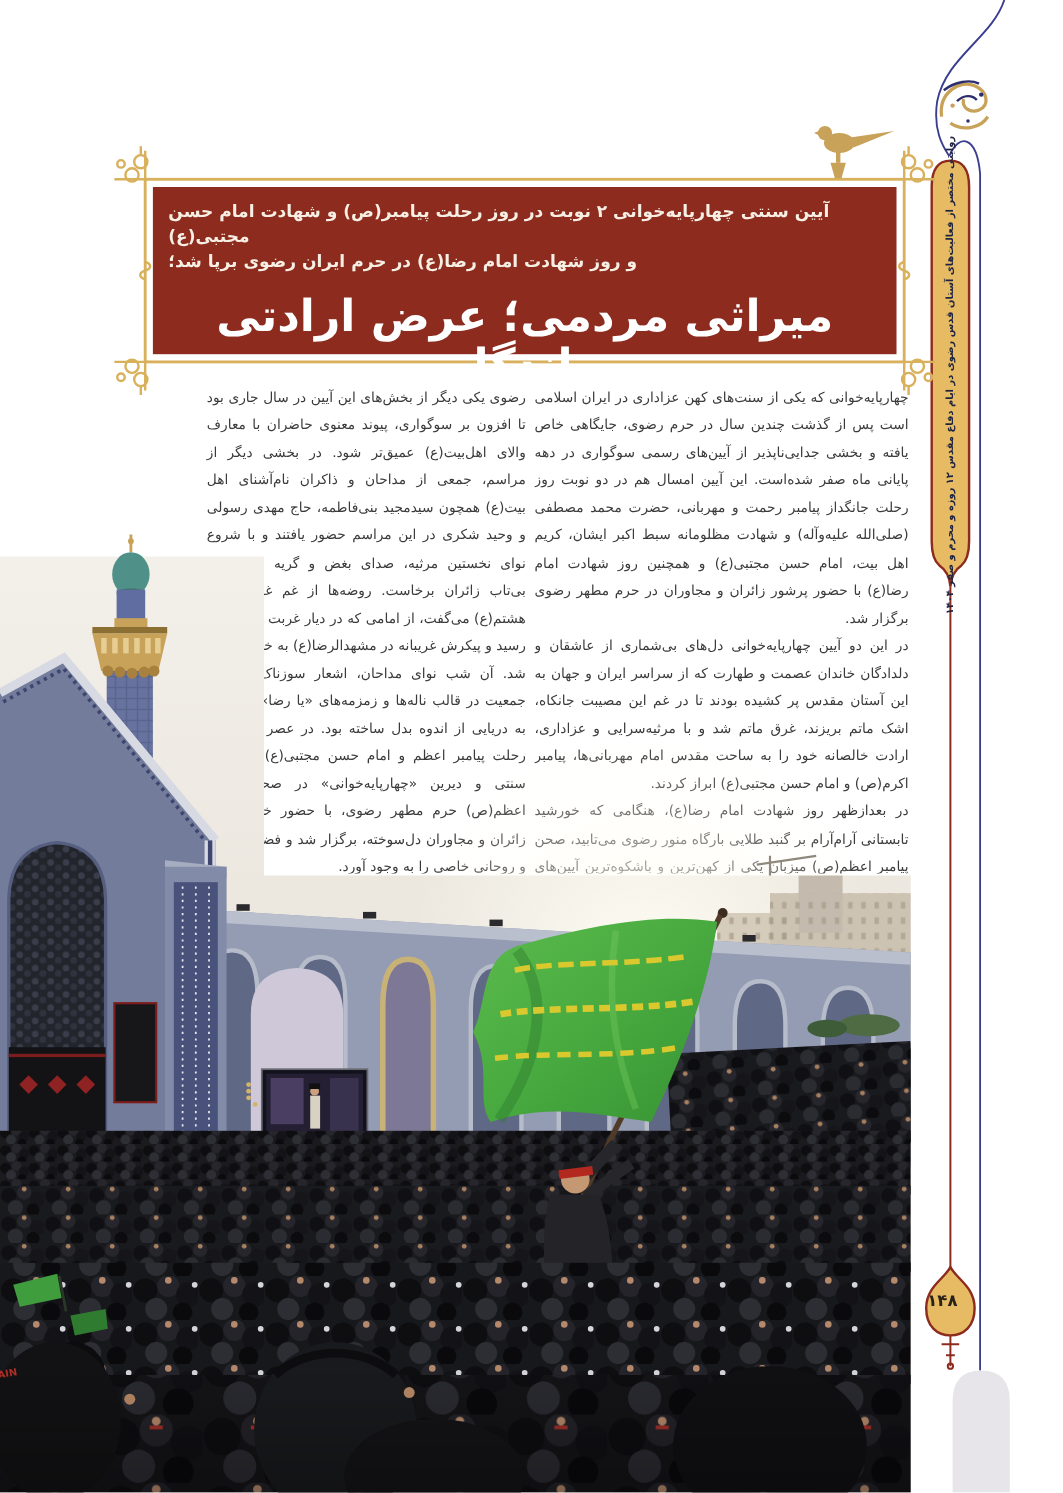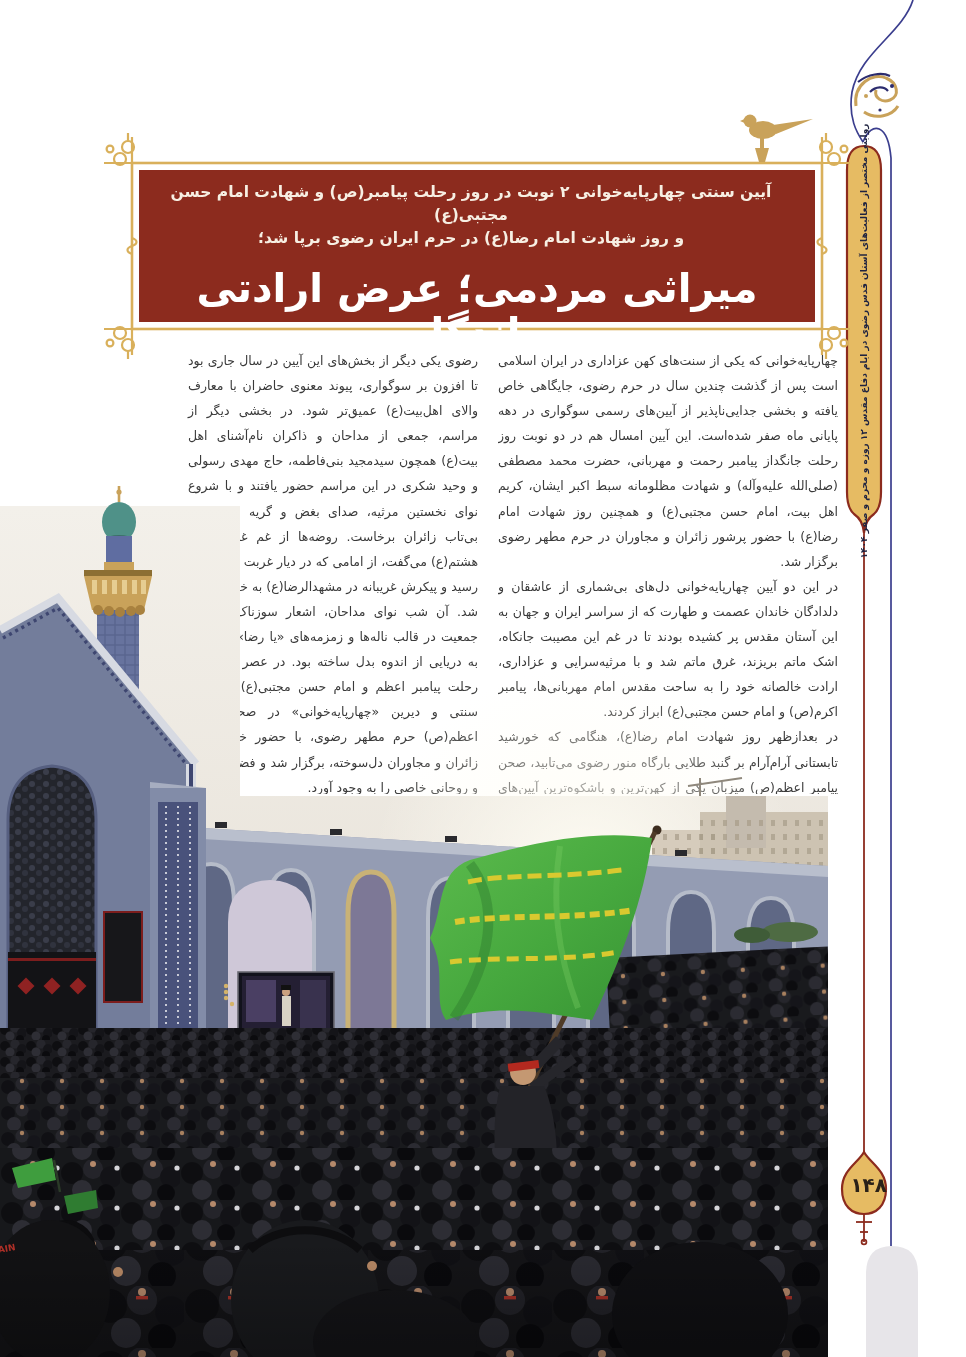--- a/index.html
+++ b/index.html
@@ -5,37 +5,37 @@
   html,body{margin:0;padding:0;background:#fff;}
   .page{position:relative;width:966px;height:1357px;background:#ffffff;overflow:hidden;
         font-family:"DejaVu Sans",sans-serif;direction:rtl;}
   svg{display:block;}
   
   .rail{position:absolute;left:830px;top:0;width:136px;height:1357px;}
   .pill-label{position:absolute;left:828px;top:152px;width:72px;height:378px;
               display:flex;align-items:center;justify-content:center;pointer-events:none;}
   .pill-label span{transform:rotate(-90deg);white-space:nowrap;direction:rtl;
                    font-size:9px;font-weight:700;color:#1f2340;letter-spacing:0;}
-  .page-num{position:absolute;left:843px;top:1173px;width:44px;text-align:right;
-            font-size:20px;font-weight:700;color:#2a2118;}
+  .page-num{position:absolute;left:843px;top:1173px;width:44px;text-align:left;
+            font-size:15px;font-weight:700;color:#2a2118;}
   
   .frame-deco{position:absolute;left:95px;top:128px;width:772px;height:244px;}
   .banner{position:absolute;left:139px;top:170px;width:676px;height:152px;background:#8c2b1e;
           display:flex;flex-direction:column;}
-  .kicker{color:#f7efe3;text-align:center;font-weight:700;font-size:15.5px;line-height:23px;
+  .kicker{color:#f7efe3;text-align:left;font-weight:700;font-size:15.5px;line-height:23px;
           padding:11px 26px 0 14px;}
   .divider{height:3px;background:#3b3e8e;margin:7px 10px 0 10px;}
   .title{color:#ffffff;text-align:center;font-size:40px;font-weight:700;margin:9px 6px 0 6px;
          letter-spacing:-1px;line-height:44px;}
   .bird{position:absolute;left:733px;top:104px;width:84px;height:62px;}
   
   .col{position:absolute;top:348px;height:446px;overflow:hidden;direction:rtl;
        text-align:justify;font-size:12.5px;line-height:25.1px;color:#3a3a3a;}
   .col p{margin:0;}
-  .col-right{right:128px;width:340px;}
+  .col-right{right:140px;width:340px;}
   .col-left{left:148px;width:330px;}
   .wrap-spacer{float:left;width:40px;height:314px;margin-top:132px;}
   
   .photo{position:absolute;left:0;top:480px;width:828px;height:877px;}
 </style>
 </head>
 <body>
 
 <div class="page">
 

